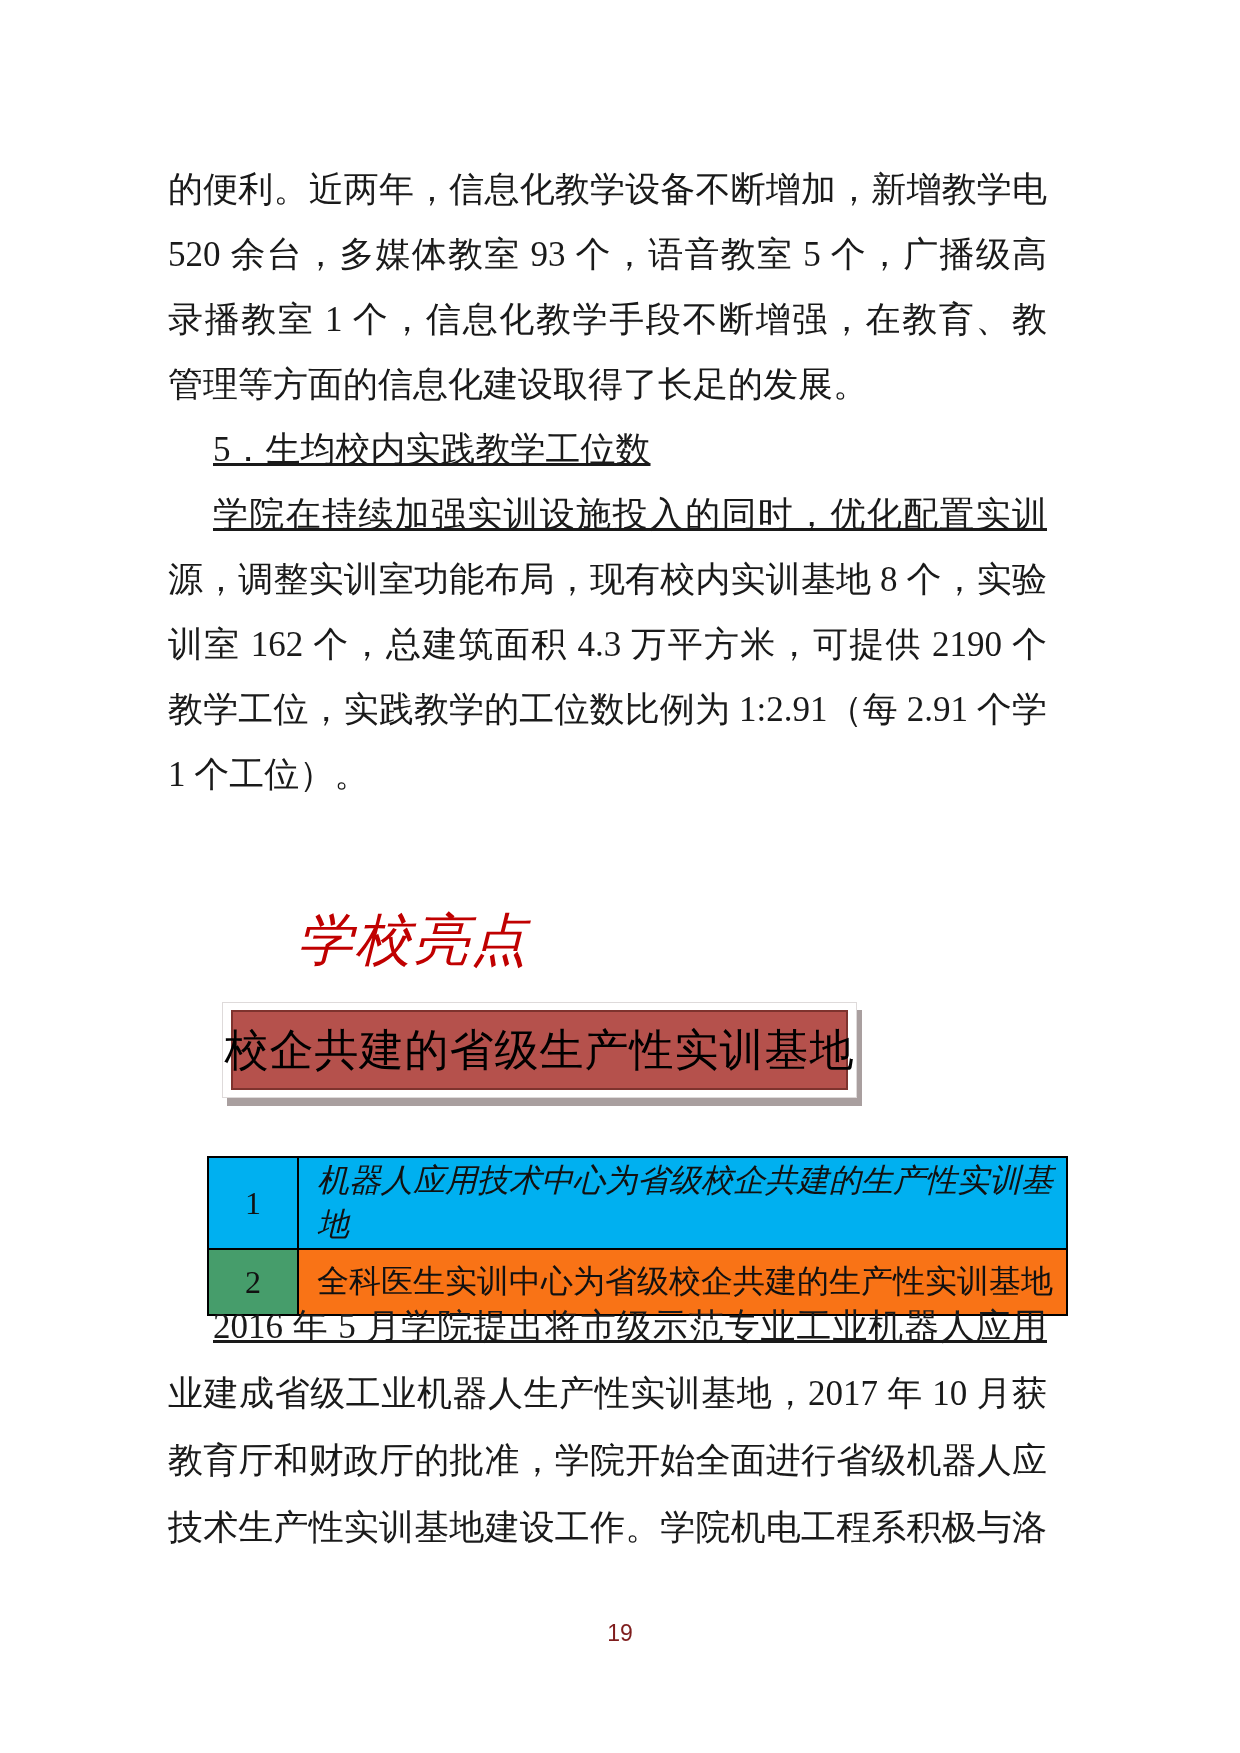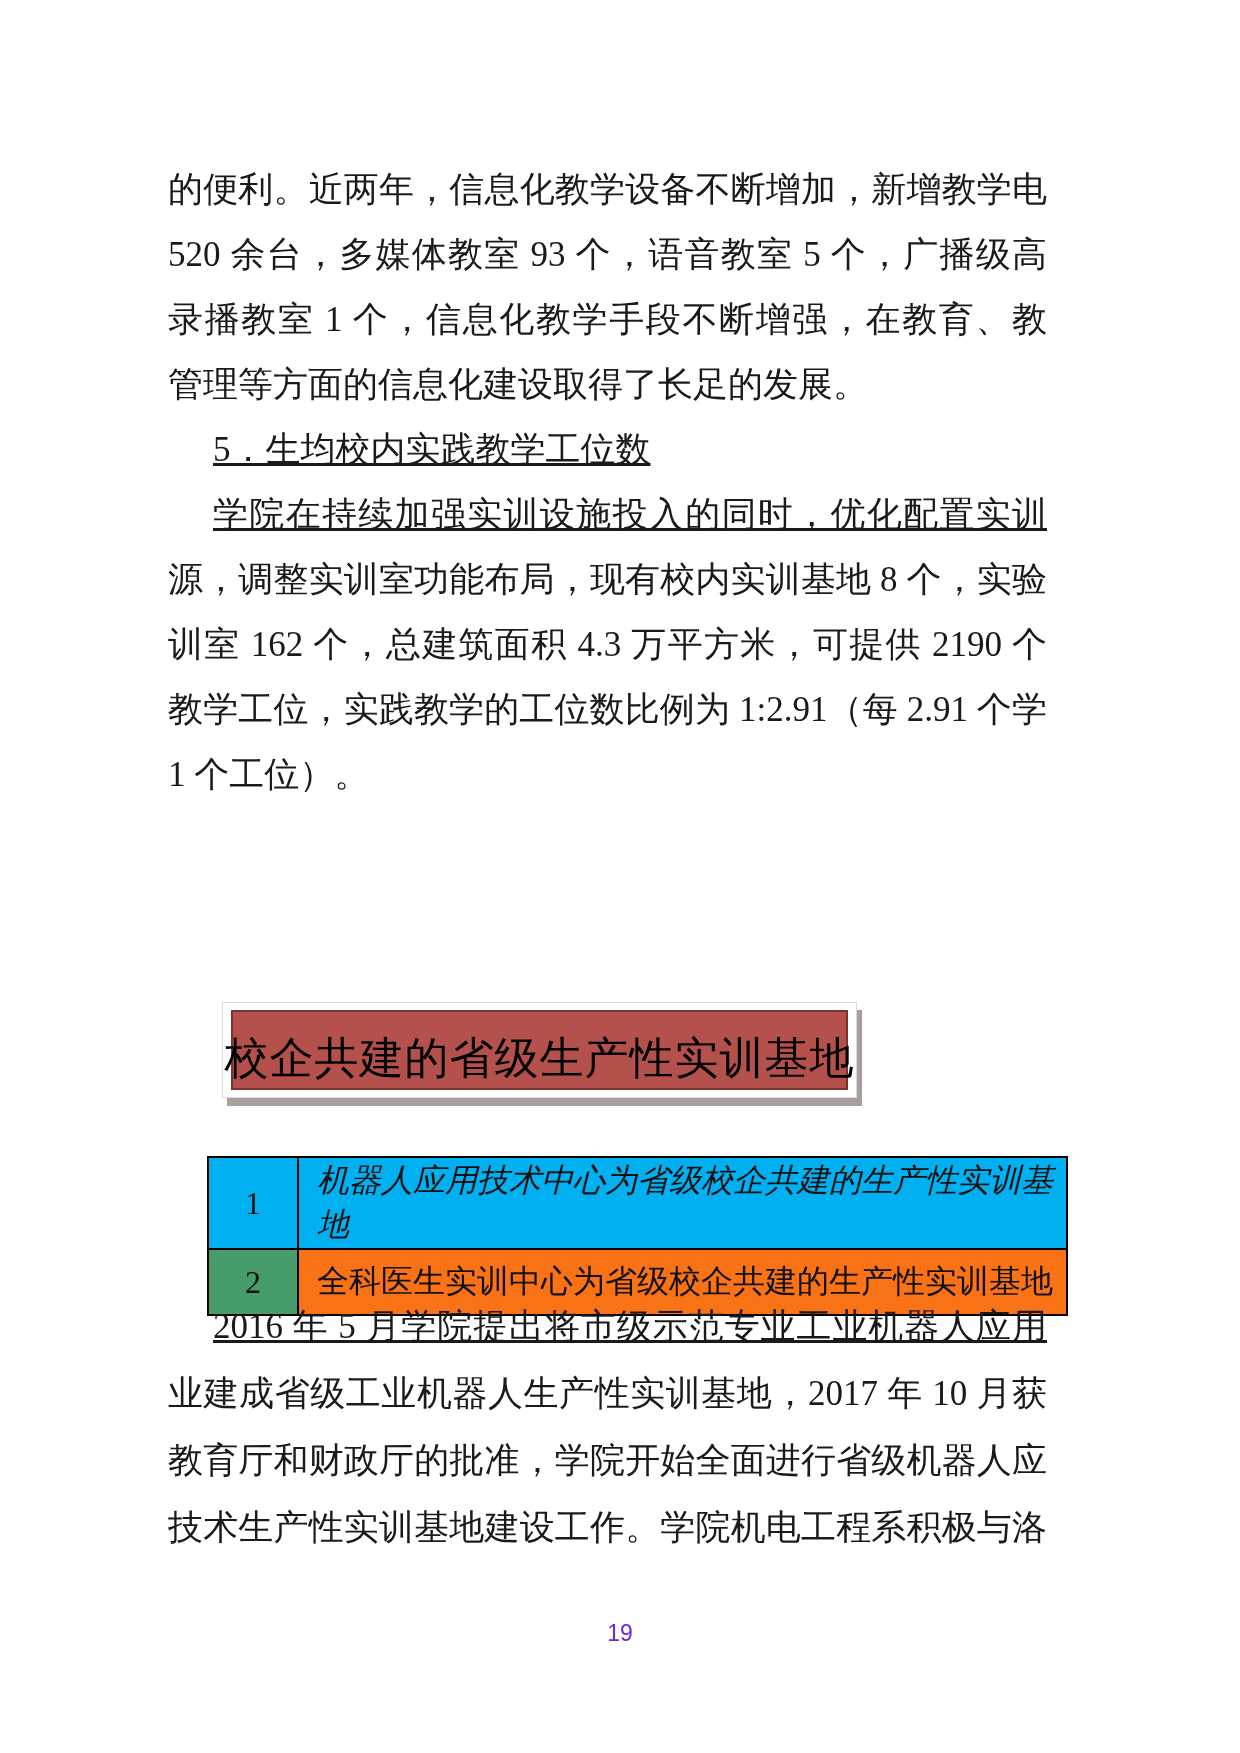--- a/index.html
+++ b/index.html
@@ -33,21 +33,21 @@
 
   .banner-box{
     position:absolute;left:222px;top:1002px;width:633px;height:94px;
     background:#ffffff;
     border:1px solid #dedada;
     box-shadow:5px 8px 0 #a99f9f;
   }
   .banner-inner{
     position:absolute;left:8px;top:7px;right:8px;bottom:7px;
     border:2px solid #c4b5fd;
-    display:flex;align-items:flex-end;justify-content:center;
+    display:flex;align-items:center;justify-content:center;
   }
   .banner-text{
     font-size:44px;
     letter-spacing:1px;
     white-space:nowrap;
   }
 
   .base-table{
     position:absolute;left:207px;top:1156px;
     border-collapse:collapse;
@@ -62,41 +62,42 @@
   .base-table td.desc{width:748px;padding-left:18px;}
 
   .bottomblock{position:absolute;left:168px;top:1293px;width:879px;}
   .bottomblock .line{line-height:67px;height:67px;}
 
   .page-number{
     position:absolute;left:0;right:0;top:1620px;
     text-align:center;
     font-size:23px;
     font-family:"Liberation Sans","DejaVu Sans",sans-serif;
-    color:#6d28d9;
+    color:#7f1d1d;
   }
 </style>
 </head>
 <body>
 
 <div class="page">
 
   <div class="textblock" style="top:157px;">
     <div class="line jl">的便利。近两年，信息化教学设备不断增加，新增教学电脑</div>
     <div class="line jl">520 余台，多媒体教室 93 个，语音教室 5 个，广播级高清</div>
     <div class="line jl">录播教室 1 个，信息化教学手段不断增强，在教育、教学、</div>
     <div class="line">管理等方面的信息化建设取得了长足的发展。</div>
     <div class="line ind">5．生均校内实践教学工位数</div>
     <div class="line jl ind">学院在持续加强实训设施投入的同时，优化配置实训资</div>
     <div class="line jl">源，调整实训室功能布局，现有校内实训基地 8 个，实验实</div>
     <div class="line jl">训室 162 个，总建筑面积 4.3 万平方米，可提供 2190 个实践</div>
     <div class="line jl">教学工位，实践教学的工位数比例为 1:2.91（每 2.91 个学生</div>
     <div class="line">1 个工位）。</div>
   </div>
 
+  <div class="section-title" style="color: rgb(192, 0, 0);">学校亮点</div>
 
   <div class="banner-box">
     <div class="banner-inner" style="background: rgb(181, 81, 76); border-color: rgb(126, 51, 46);">
       <span class="banner-text">校企共建的省级生产性实训基地</span>
     </div>
   </div>
 
   <table class="base-table">
     <tbody>
         <tr>

